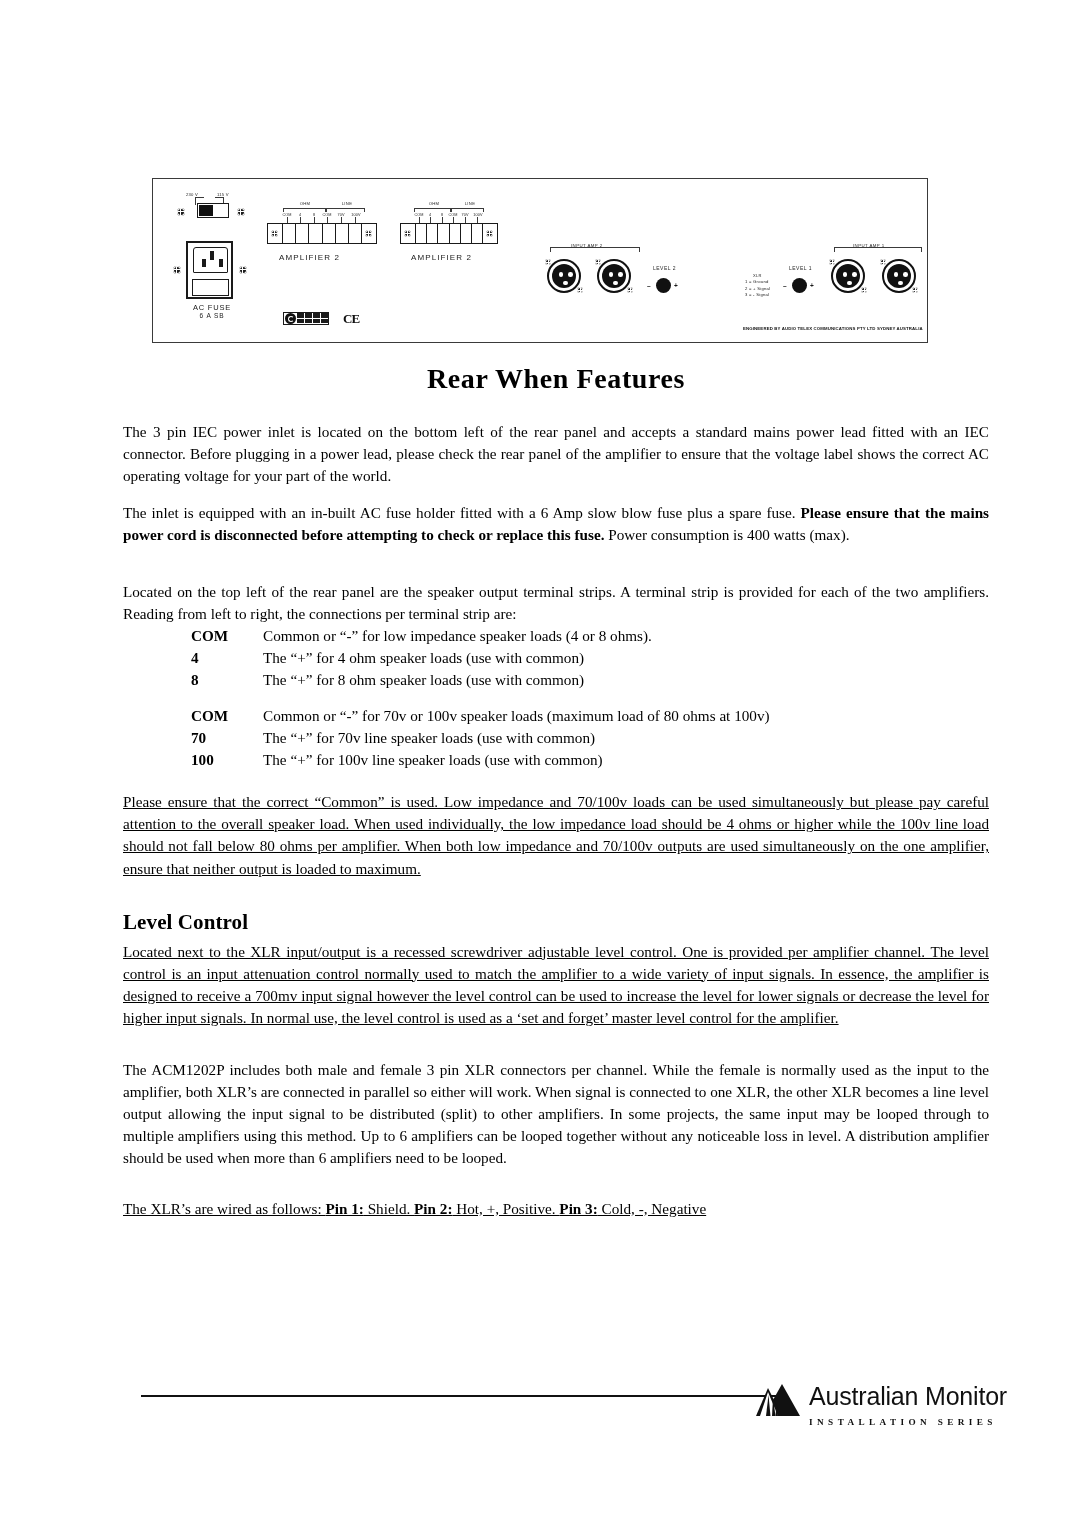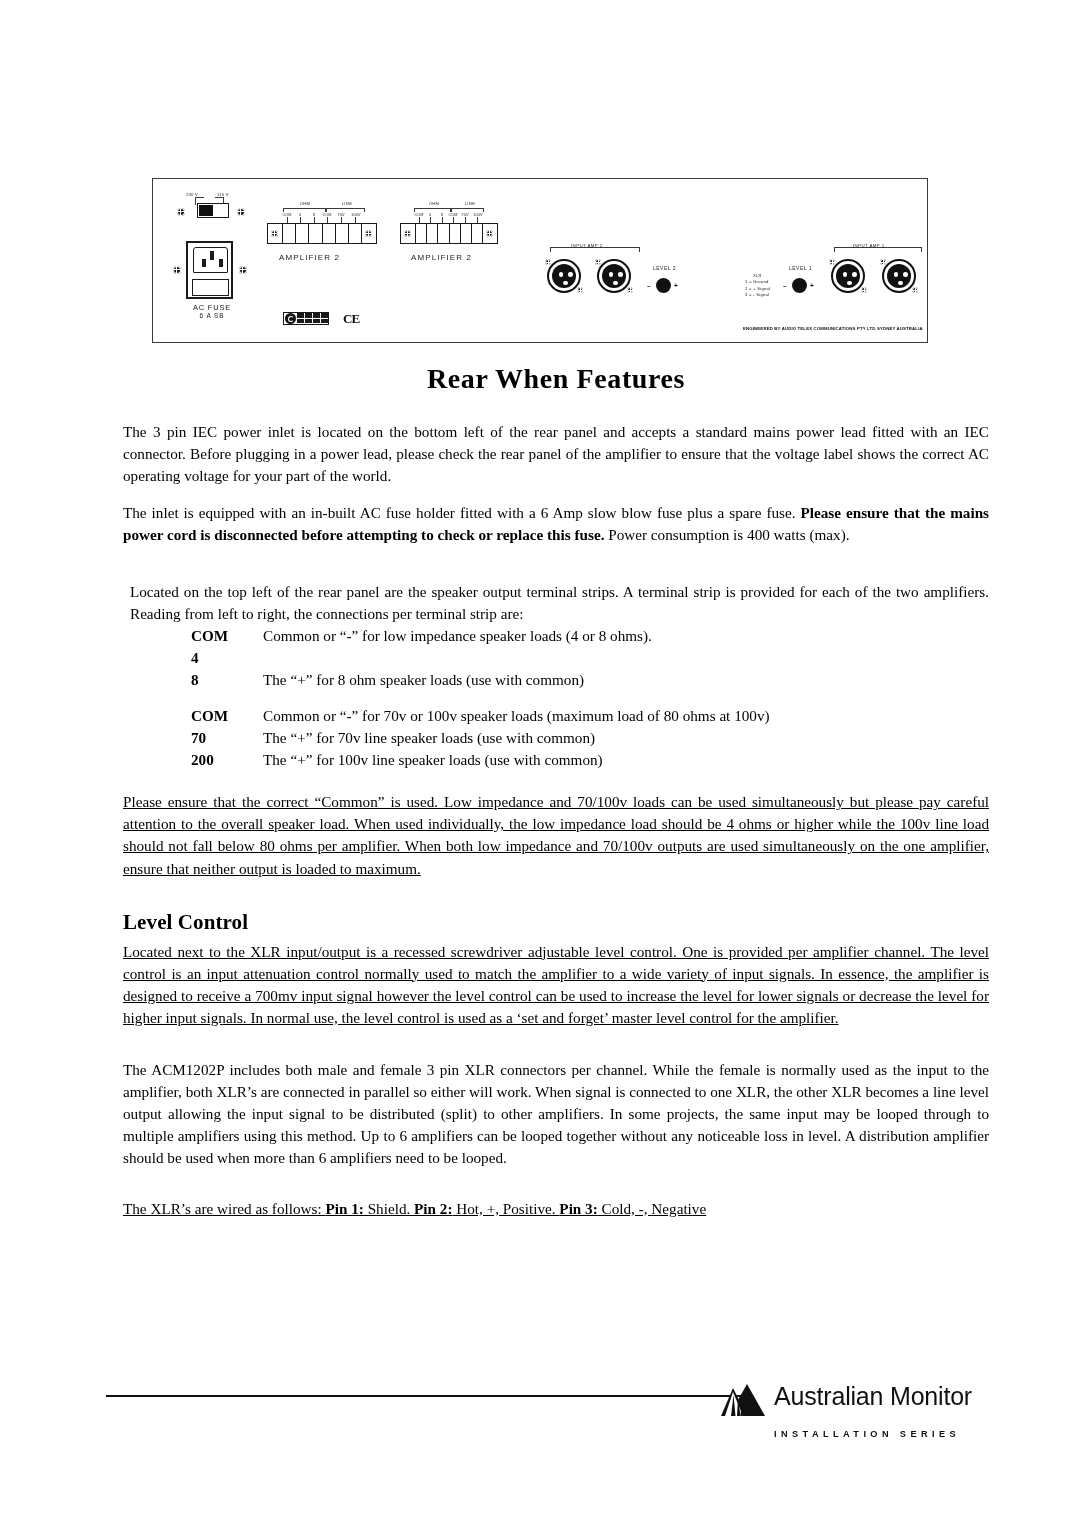--- a/index.html
+++ b/index.html
@@ -401,21 +401,21 @@
     flex: none;
   }
   .termlist .tdesc { flex: 1; }
   .gap-sm { height: 14px; }
   .gap-md { height: 20px; }
   .gap-lg { height: 30px; }
 
   
   .footer {
     position: absolute;
-    left: 106px;
+    left: 141px;
     top: 1382px;
     width: 866px;
     height: 60px;
   }
   .footer .rule {
     position: absolute;
     left: 0; top: 13px;
     width: 645px;
     height: 0;
     border-top: 2.2px solid #111111;
@@ -433,26 +433,26 @@
   }
   .logo .words { padding-top: 2px; }
   .logo .brand {
     font-family: "Liberation Sans", sans-serif;
     font-size: 25px;
     letter-spacing: -0.2px;
     line-height: 1;
     color: #111111;
   }
   .logo .tagline {
-    font-family: Liberation Sans, sans-serif;
+    font-family: Liberation Serif, serif;
     font-size: 9.2px;
     font-weight: bold;
     letter-spacing: 4.4px;
     color: #111111;
-    margin-top: 20px;
+    margin-top: 8px;
   }
 </style>
 </head>
 <body>
 
 <div class="page">
 
   <div class="panel-figure">
     <div class="panel-inner">
 
@@ -645,49 +645,50 @@
     <h1 class="page-title">Rear When Features</h1>
 
     <div class="sec">
       <p class="body">The 3 pin IEC power inlet is located on the bottom left of the rear panel and accepts a standard mains power lead fitted with an IEC connector. Before plugging in a power lead, please check the rear panel of the amplifier to ensure that the voltage label shows the correct AC operating voltage for your part of the world.</p>
       <p class="body"><span>The inlet is equipped with an in-built AC fuse holder fitted with a 6 Amp slow blow fuse plus a spare fuse. </span><b>Please ensure that the mains power cord is disconnected before attempting to check or replace this fuse.</b><span> Power consumption is 400 watts (max).</span></p>
     </div>
 
     <div class="gap-md"></div>
 
     <div class="sec">
-      <p class="body" style="margin-bottom:0;margin-left:7px;">Located on the top left of the rear panel are the speaker output terminal strips. A terminal strip is provided for each of the two amplifiers. Reading from left to right, the connections per terminal strip are:</p>
+      <p class="body" style="margin-bottom:0;">Located on the top left of the rear panel are the speaker output terminal strips. A terminal strip is provided for each of the two amplifiers. Reading from left to right, the connections per terminal strip are:</p>
 
       <div class="termlist">
         <div class="trow">
           <div class="tlabel">COM</div>
           <div class="tdesc">Common or “-” for low impedance speaker loads (4 or 8 ohms).</div>
         </div>
         <div class="trow">
           <div class="tlabel">4</div>
+          <div class="tdesc">The “+” for 4 ohm speaker loads (use with common)</div>
         </div>
         <div class="trow">
           <div class="tlabel">8</div>
           <div class="tdesc">The “+” for 8 ohm speaker loads (use with common)</div>
         </div>
       </div>
 
       <div class="gap-sm"></div>
 
       <div class="termlist">
         <div class="trow">
           <div class="tlabel">COM</div>
           <div class="tdesc">Common or “-” for 70v or 100v speaker loads (maximum load of 80 ohms at 100v)</div>
         </div>
         <div class="trow">
           <div class="tlabel">70</div>
           <div class="tdesc">The “+” for 70v line speaker loads (use with common)</div>
         </div>
         <div class="trow">
-          <div class="tlabel">200</div>
+          <div class="tlabel">100</div>
           <div class="tdesc">The “+” for 100v line speaker loads (use with common)</div>
         </div>
       </div>
 
       <div class="gap-md"></div>
 
       <p class="body last">Please ensure that the correct “Common” is used. Low impedance and 70/100v loads can be used simultaneously but please pay careful attention to the overall speaker load. When used individually, the low impedance load should be 4 ohms or higher while the 100v line load should not fall below 80 ohms per amplifier. When both low impedance and 70/100v outputs are used simultaneously on the one amplifier, ensure that neither output is loaded to maximum.</p>
     </div>
 
     <div class="gap-lg"></div>

